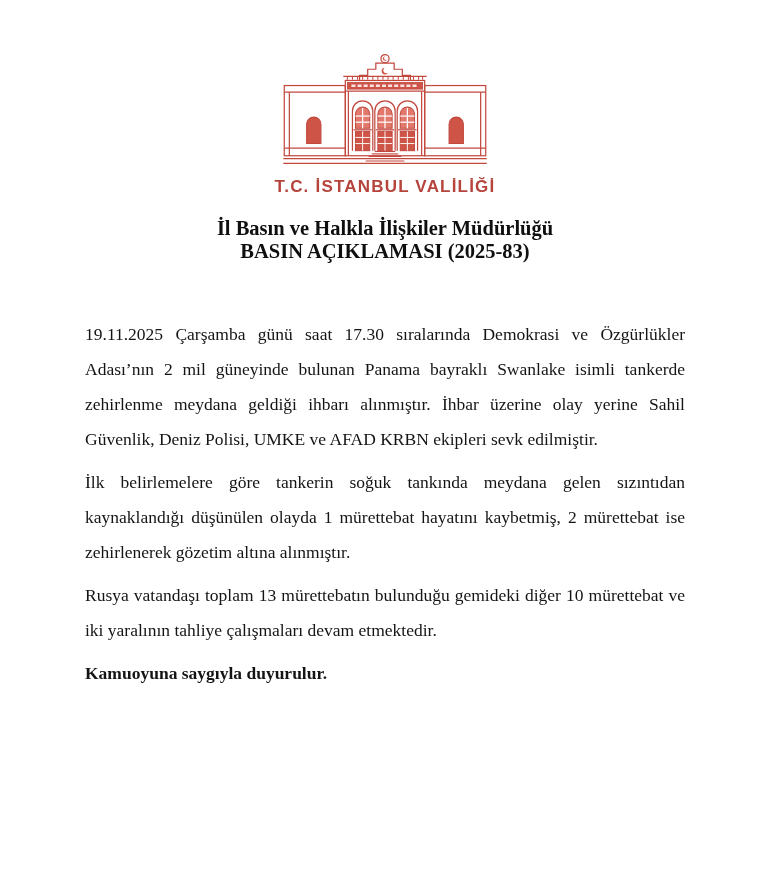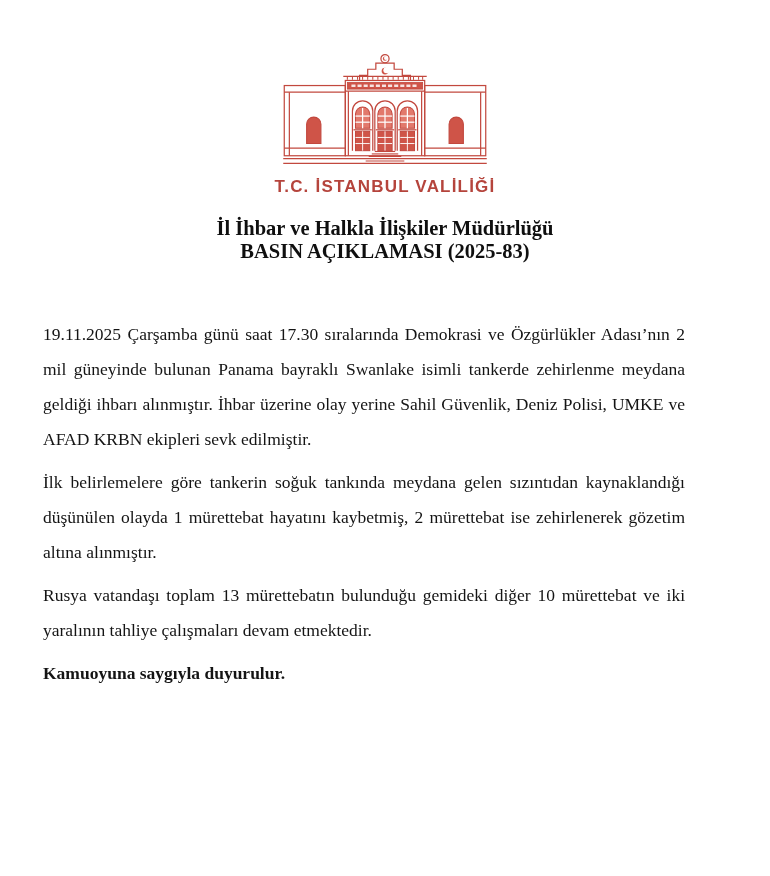--- a/index.html
+++ b/index.html
@@ -33,21 +33,21 @@
     font-weight: bold;
     color: #0f0f0f;
   }
   .title-heading {
     text-align: center;
     font-size: 20.5px;
     font-weight: bold;
     color: #0f0f0f;
   }
   .body-text {
-    margin: 54px 85px 0 43px;
+    margin: 54px 85px 0 85px;
   }
   .body-text p {
     margin: 0 0 8px 0;
     font-size: 17.5px;
     line-height: 35px;
     text-align: justify;
     color: #141414;
   }
   .closing {
     font-weight: bold;
@@ -169,21 +169,21 @@
       <g stroke="#c2483e" stroke-width="1.1">
         <line x1="95" y1="95.8" x2="115" y2="95.8"></line>
         <line x1="92" y1="98.2" x2="118" y2="98.2"></line>
         <line x1="89" y1="100.6" x2="121" y2="100.6"></line>
         <line x1="86" y1="105.2" x2="124" y2="105.2"></line>
       </g>
     </svg>
     <div class="logo-caption">T.C. İSTANBUL VALİLİĞİ</div>
   </div>
 
-  <div class="dept-heading">İl İhbar ve Halkla İlişkiler Müdürlüğü</div>
+  <div class="dept-heading">İl Basın ve Halkla İlişkiler Müdürlüğü</div>
   <div class="title-heading">BASIN AÇIKLAMASI (2025-83)</div>
 
   <div class="body-text">
     <p>19.11.2025 Çarşamba günü saat 17.30 sıralarında Demokrasi ve Özgürlükler Adası’nın 2 mil güneyinde bulunan Panama bayraklı Swanlake isimli tankerde zehirlenme meydana geldiği ihbarı alınmıştır. İhbar üzerine olay yerine Sahil Güvenlik, Deniz Polisi, UMKE ve AFAD KRBN ekipleri sevk edilmiştir.</p>
     <p>İlk belirlemelere göre tankerin soğuk tankında meydana gelen sızıntıdan kaynaklandığı düşünülen olayda 1 mürettebat hayatını kaybetmiş, 2 mürettebat ise zehirlenerek gözetim altına alınmıştır.</p>
     <p>Rusya vatandaşı toplam 13 mürettebatın bulunduğu gemideki diğer 10 mürettebat ve iki yaralının tahliye çalışmaları devam etmektedir.</p>
     <p class="closing">Kamuoyuna saygıyla duyurulur.</p>
   </div>
 
 </div>

